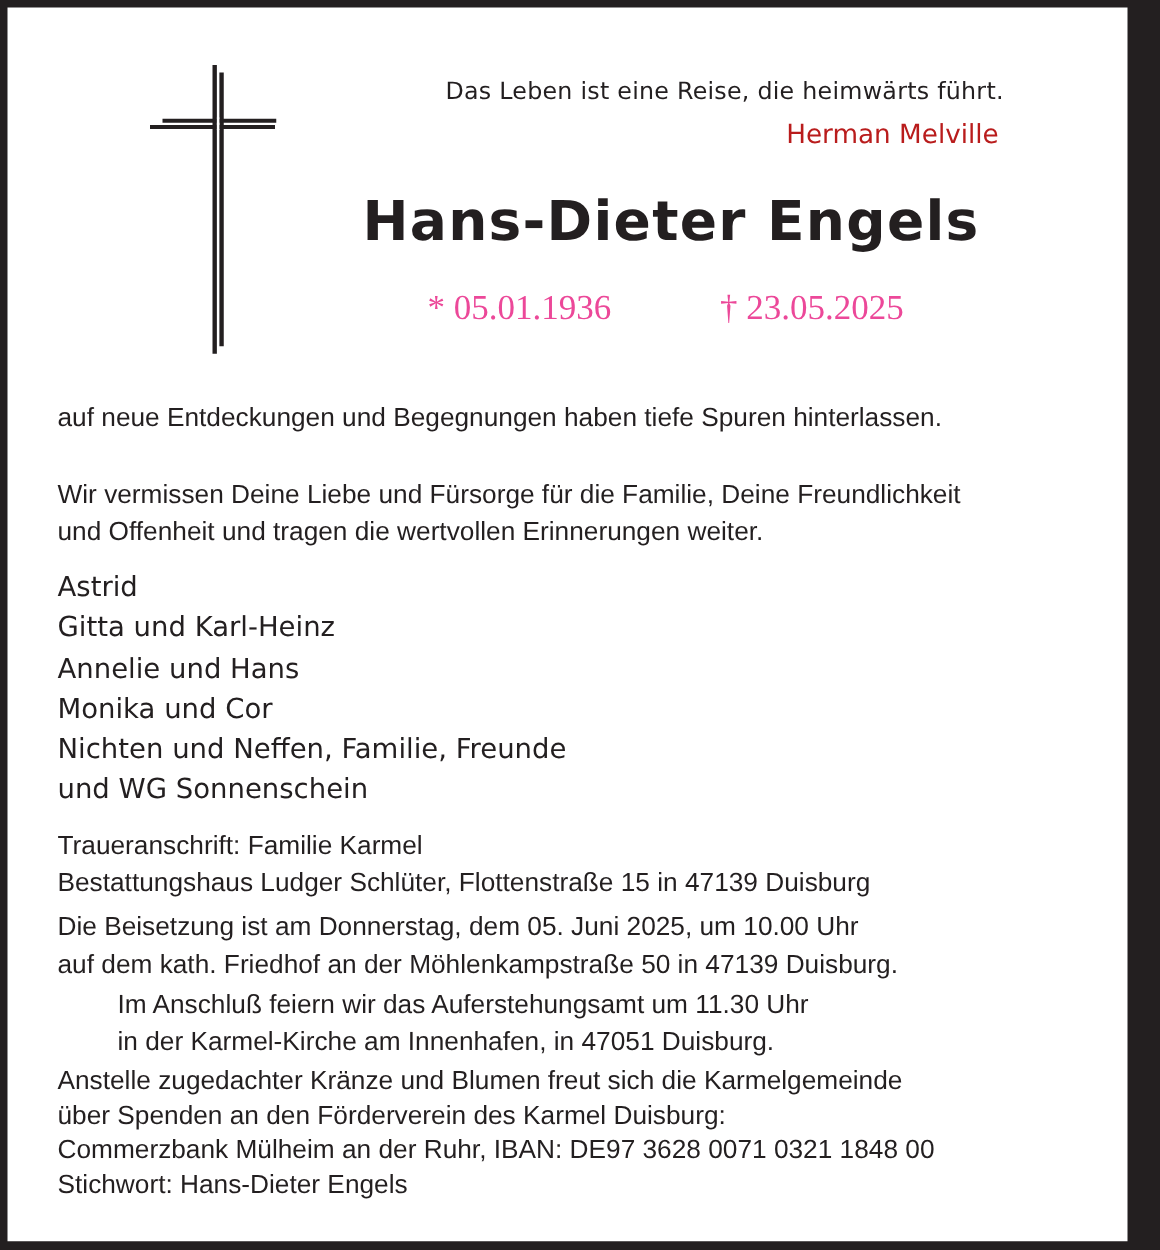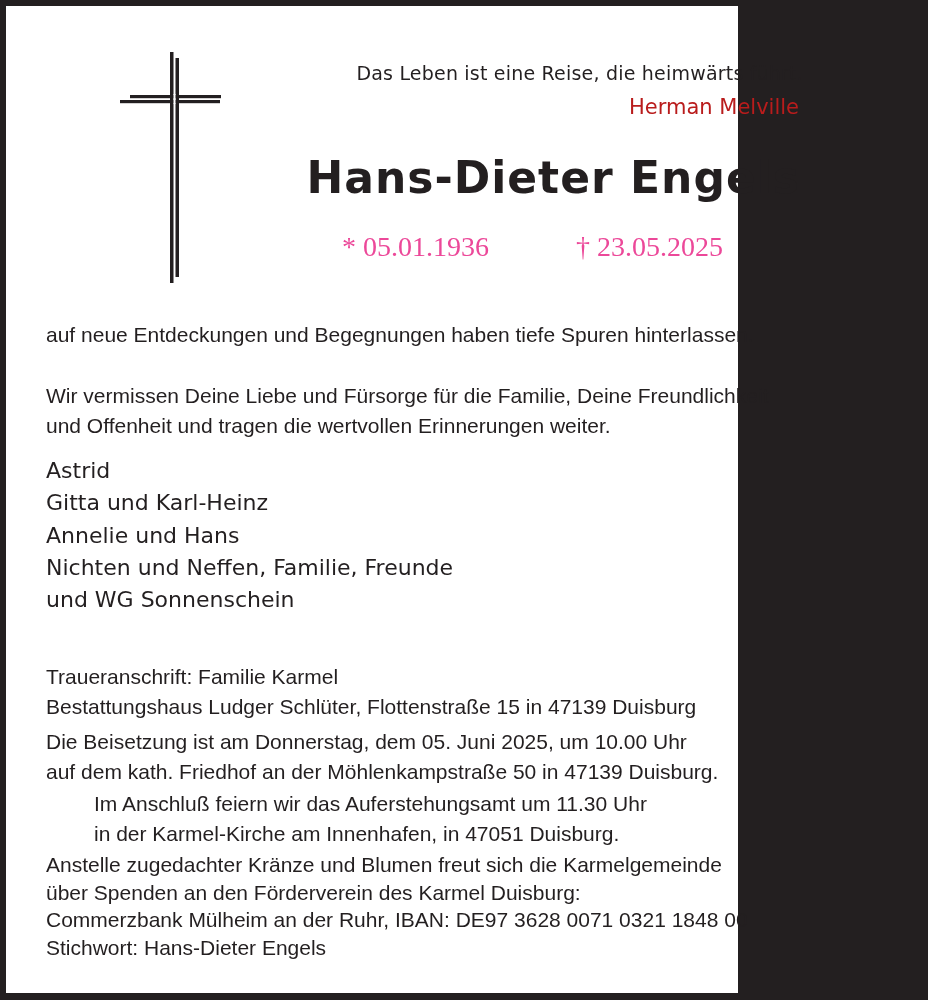--- a/index.html
+++ b/index.html
@@ -1,21 +1,21 @@
 <!DOCTYPE html>
 <html><head>
 <meta charset="utf-8">
 <style>
   html, body { margin:0; padding:0; background:#231f20; }
   body { width:928px; height:1000px; position:relative; overflow:hidden; }
-  .card { position:absolute; left:6px; top:6px; width:732px; height:987px; background:#ffffff; }
+  .card { position:absolute; left:6px; top:6px; width:896px; height:987px; background:#ffffff; }
   .cross { position:absolute; left:0; top:0; }
   .quote { position:absolute; left:283px; top:62px; width:520px; text-align:right; font-family:"DejaVu Sans", sans-serif; font-size:19px; color:#231f20; letter-spacing:0.2px; }
   .author { position:absolute; left:560px; top:95px; width:239px; text-align:right; font-family:"DejaVu Sans", sans-serif; font-size:21px; color:#b91c1c; }
-  .name { position:absolute; left:290px; top:152px; width:510px; text-align:right; font-family:"DejaVu Sans", sans-serif; font-weight:bold; font-size:44px; color:#231f20; letter-spacing:1px; }
+  .name { position:absolute; left:290px; top:152px; width:510px; text-align:left; font-family:"DejaVu Sans", sans-serif; font-weight:bold; font-size:44px; color:#231f20; letter-spacing:1px; }
   .dates { position:absolute; top:231px; font-family:Liberation Serif, serif; font-size:28px; color:#ec4899; }
   .born { left:342px; }
   .died { left:576px; }
   .body-text { position:absolute; left:46px; font-family:"Liberation Sans", sans-serif; font-size:21px; color:#231f20; line-height:30px; transform-origin:left top; }
   .p1 { top:320px; }
   .p2 { top:381px; }
   .family { position:absolute; left:46px; top:455px; font-family:"DejaVu Sans", sans-serif; font-weight:normal; font-size:22px; line-height:32.3px; color:#231f20; }
   .p3 { top:662px; }
   .p4 { top:727px; }
   .p5 { top:789px; }
@@ -50,20 +50,21 @@
   </div>
   <div class="body-text p2" style="left:40px;top:375px;">
     <span class="line">Wir vermissen Deine Liebe und Fürsorge für die Familie, Deine Freundlichkeit</span>
     <span class="line">und Offenheit und tragen die wertvollen Erinnerungen weiter.</span>
   </div>
 
   <div class="family" style="left:40px;top:449px;">
     <span class="line">Astrid</span>
     <span class="line">Gitta und Karl-Heinz</span>
     <span class="line">Annelie und Hans</span>
+    <span class="line">Monika und Cor</span>
     <span class="line">Nichten und Neffen, Familie, Freunde</span>
     <span class="line">und WG Sonnenschein</span>
   </div>
 
   <div class="body-text p3" style="left:40px;top:656px;">
     <span class="line">Traueranschrift: Familie Karmel</span>
     <span class="line">Bestattungshaus Ludger Schlüter, Flottenstraße 15 in 47139 Duisburg</span>
   </div>
   <div class="body-text p4" style="left:40px;top:721px;">
     <span class="line">Die Beisetzung ist am Donnerstag, dem 05. Juni 2025, um 10.00 Uhr</span>

